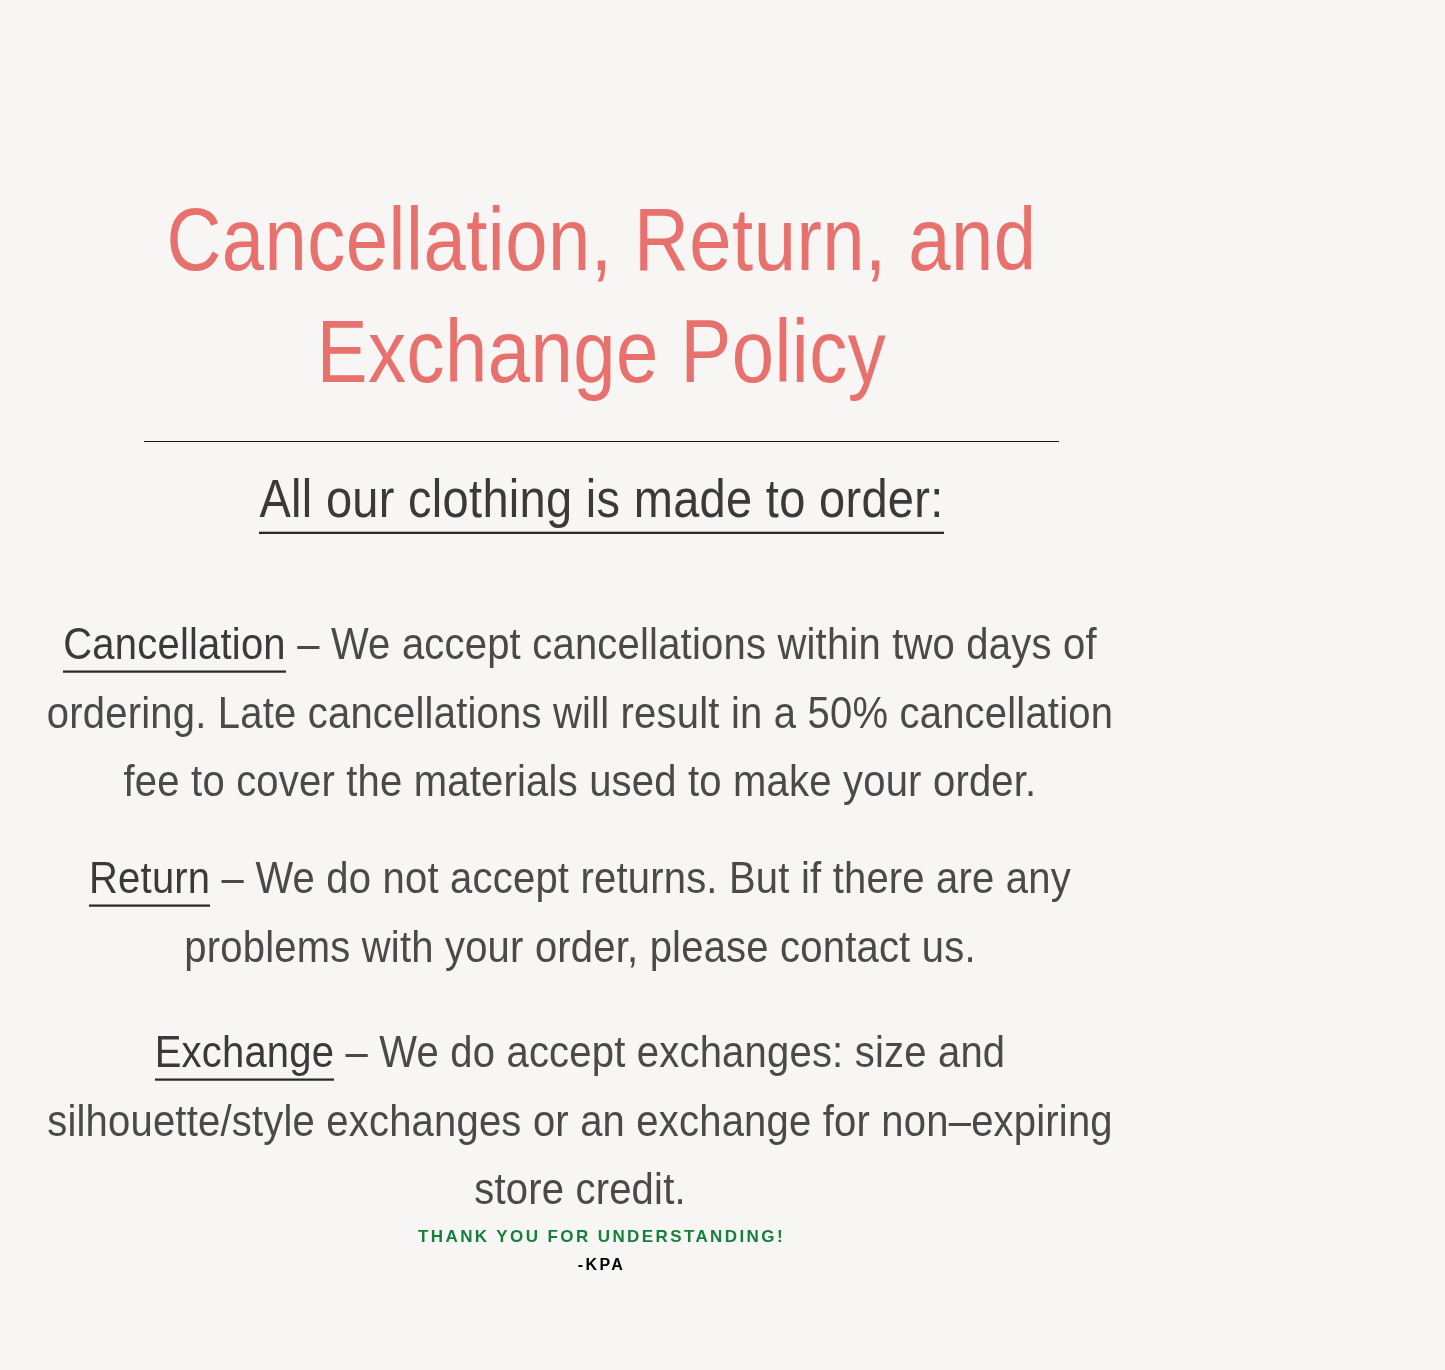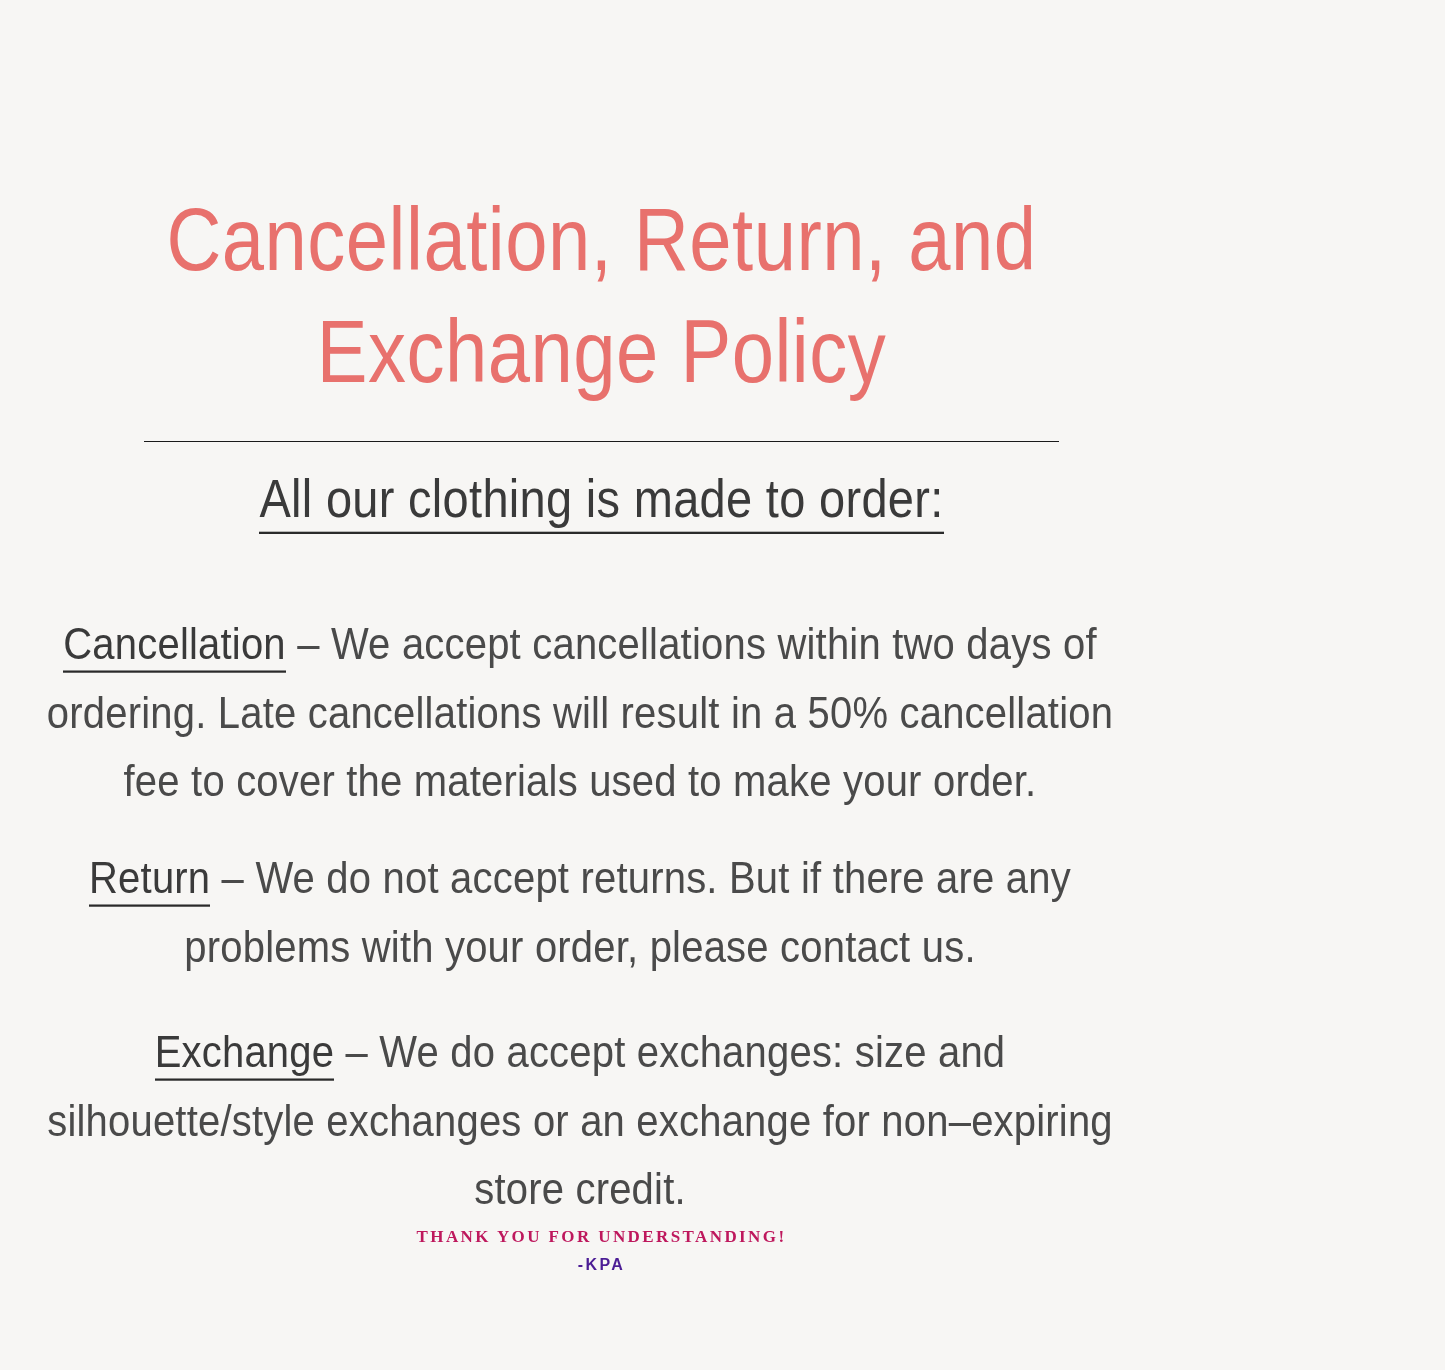--- a/index.html
+++ b/index.html
@@ -87,29 +87,28 @@
 
   
   .footer {
     position: absolute;
     left: 0;
     right: 0;
     bottom: 96px;
     text-align: center;
   }
   .footer-line1 {
-    color: #be185d;
+    color: #15803d;
     font-size: 17px;
     font-weight: 700;
     letter-spacing: 2.4px;
     margin: 12px 0 9px 0;
-    font-family: Liberation Serif, serif;
   }
   .footer-line2 {
-    color: #4c1d95;
+    color: #000000;
     font-size: 16px;
     font-weight: 700;
     letter-spacing: 2.4px;
     margin: 0;
   }
 </style>
 </head>
 <body>
 
 <div class="page">

